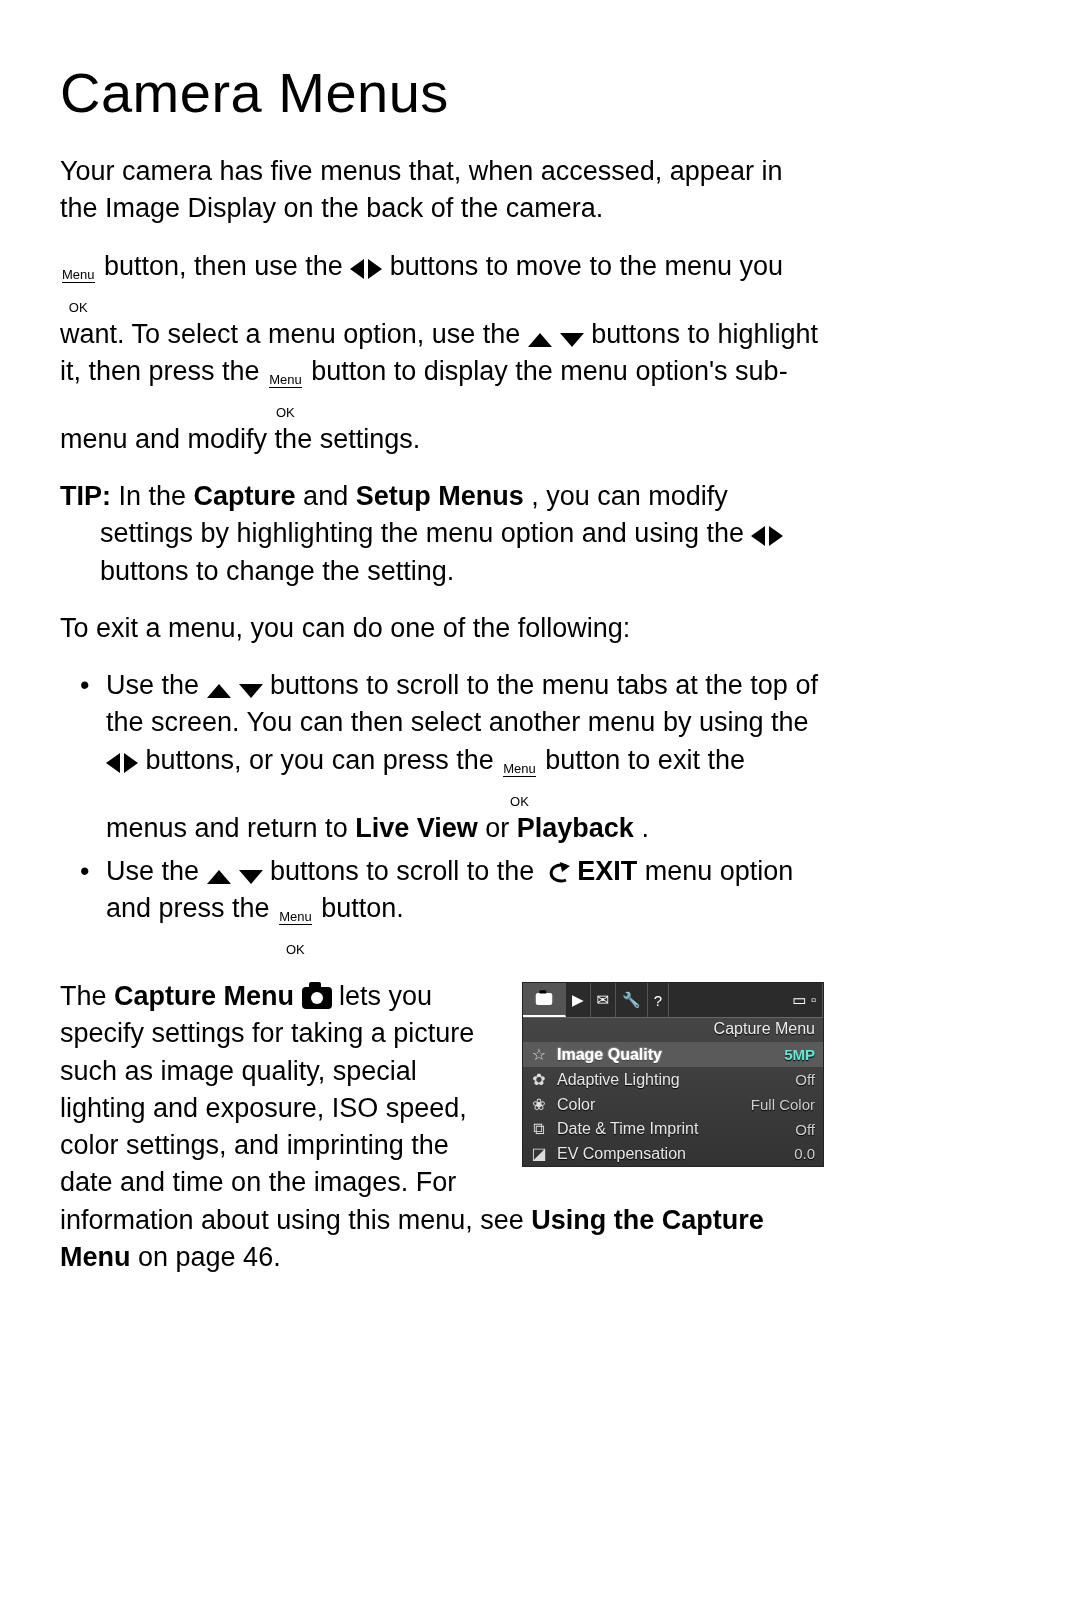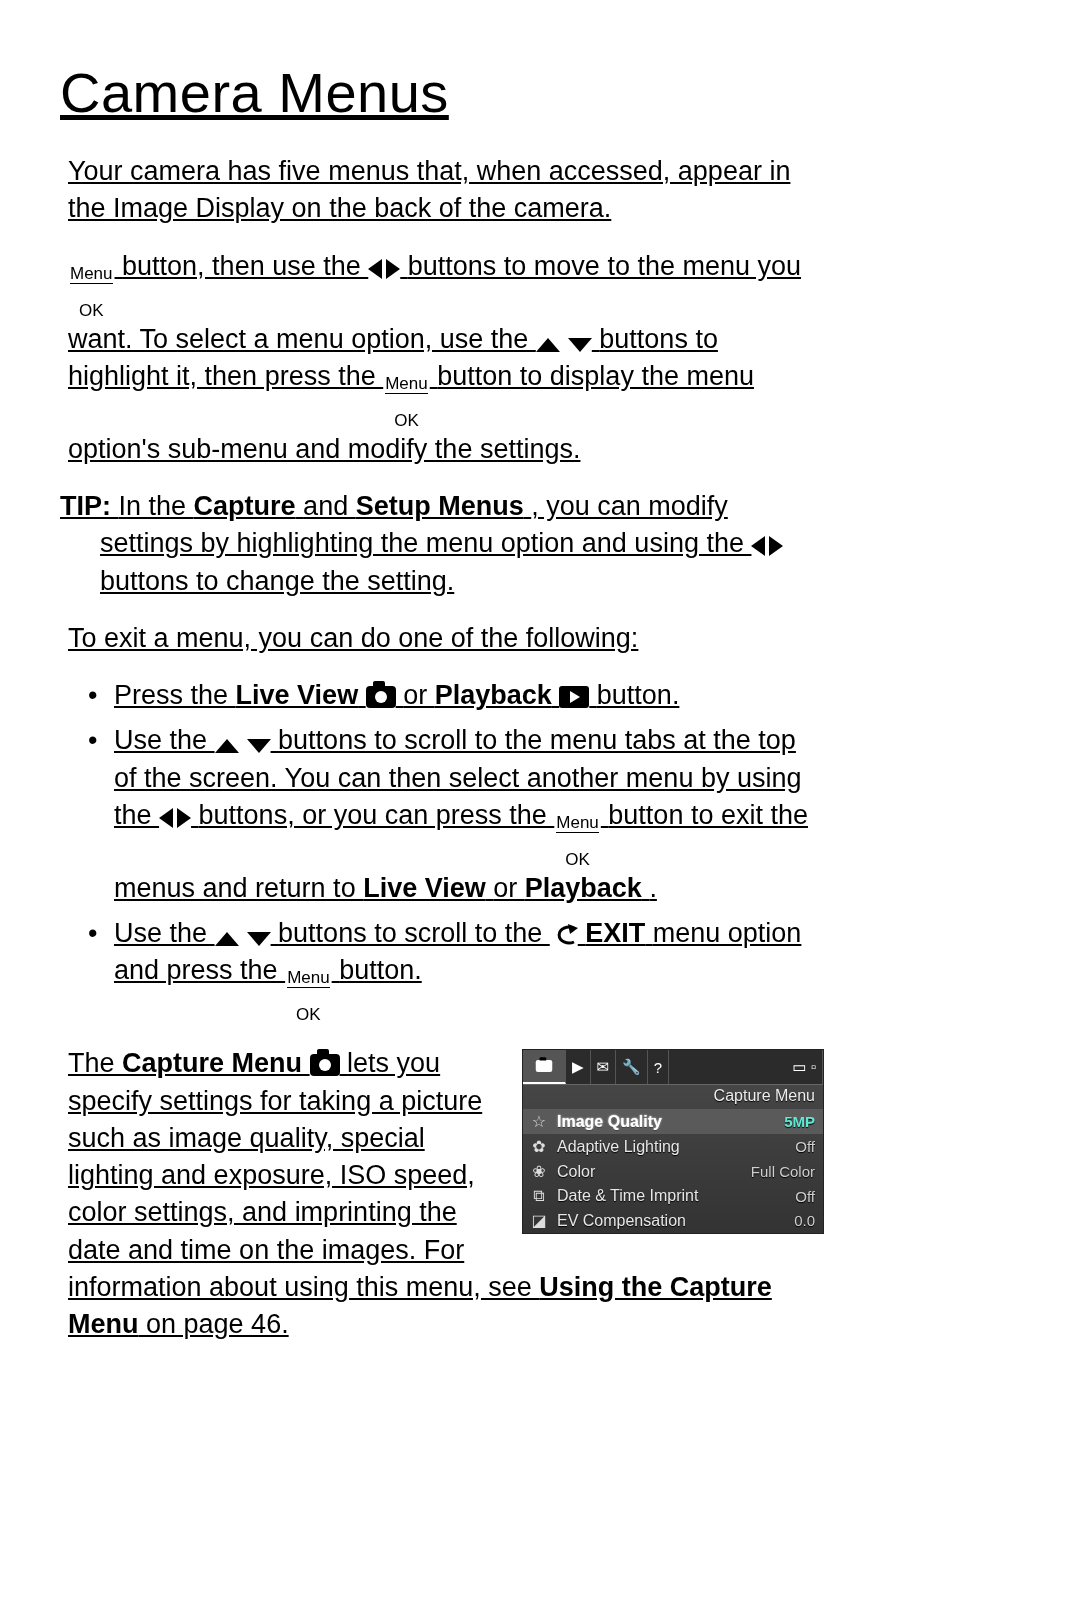--- a/index.html
+++ b/index.html
@@ -9,32 +9,31 @@
     color: #000;
     font-family: "Futura", "Century Gothic", "Arial", sans-serif;
     font-weight: 300;
   }
   .page {
     box-sizing: border-box;
     width: 884px;
     height: 1620px;
     padding: 60px 60px 40px 60px;
     position: relative;
-    text-decoration: underline;
   }
   h1 {
     font-weight: 300;
     font-size: 56px;
     margin: 0 0 28px 0;
     letter-spacing: 0.5px;
   }
   p, li {
     font-size: 27px;
     line-height: 1.38;
-    margin: 8px;
+    margin: 0;
   }
   p { margin-bottom: 20px; }
   .tip-block { margin-left: 40px; margin-bottom: 20px; }
   .tip-label { margin-left: -40px; font-weight: 700; }
   b { font-weight: 700; }
 
   ul.bullets {
     margin: 0 0 20px 0;
     padding-left: 46px;
   }
@@ -58,21 +57,21 @@
     align-items: center;
     justify-content: center;
     height: 26px;
     line-height: 1;
   }
   .menu-ok {
     display: inline-flex;
     flex-direction: column;
     align-items: center;
     font-family: Arial, sans-serif;
-    font-size: 17px;
+    font-size: 13px;
     line-height: 1;
     vertical-align: -6px;
     margin: 0 2px;
     position: relative;
     top: -2px;
   }
   .menu-ok .topline { border-bottom: 1.5px solid #000; padding-bottom:1px;}
   .menu-ok .bot { padding-top: 18px; }
 
   .tri-left, .tri-right, .tri-up, .tri-down {
@@ -187,33 +186,20 @@
     <span class="ic lr-pair">
       <span class="tri-left"></span>
         <span class="tri-right"></span>
     </span>
     <span> buttons to change the setting.</span>
   </p>
 
   <p>To exit a menu, you can do one of the following:</p>
 
   <ul class="bullets">
-    <li>
-      <span>Press the </span>
-      <b>Live View</b>
-      <span class="ic">
-          <span class="camera-icon"></span>
-        </span>
-      <span> or </span>
-      <b>Playback</b>
-      <span class="ic">
-          <span class="playback-icon"></span>
-        </span>
-      <span> button.</span>
-    </li>
     <li>
       <span>Use the </span>
       <span class="ic ud-pair">
         <span class="tri-up"></span>
           <span class="tri-down"></span>
       </span>
       <span> buttons to scroll to the menu tabs at the top of the screen. You can then select another menu by using the </span>
       <span class="ic lr-pair">
         <span class="tri-left"></span>
           <span class="tri-right"></span>

